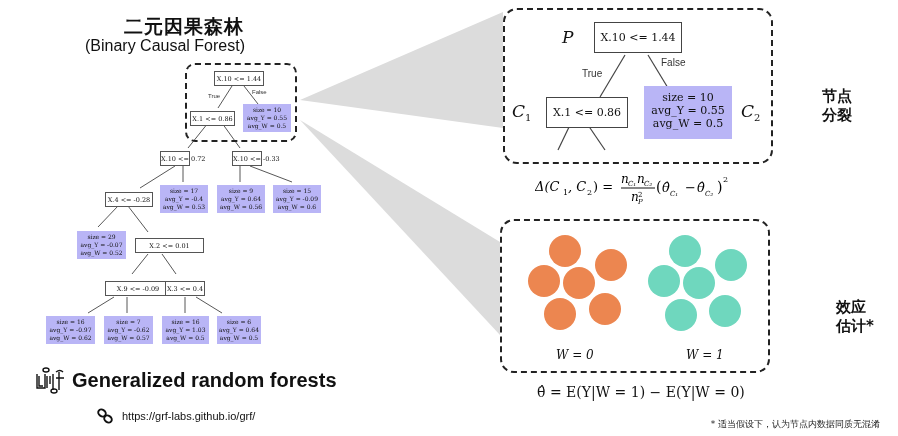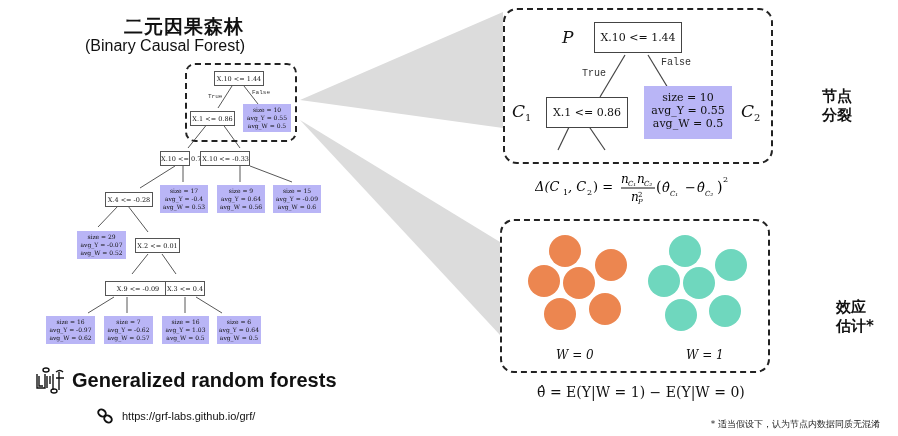--- a/index.html
+++ b/index.html
@@ -3,21 +3,21 @@
 <meta charset="utf-8">
 <style>
   html,body{margin:0;padding:0;background:#ffffff;}
   body{width:898px;height:436px;position:relative;overflow:hidden;font-family:"DejaVu Sans",sans-serif;color:#111;}
   .abs{position:absolute;}
   .title-cn{left:0;width:330px;top:14px;text-align:center;font-weight:bold;font-size:19px;letter-spacing:1px;margin-left:19px;}
   .title-en{left:0;width:330px;top:37px;text-align:center;font-size:16px;font-family:"Liberation Sans",sans-serif;}
   .node{position:absolute;border:1.2px solid #555;background:#fff;font-family:"DejaVu Serif",serif;font-size:6.5px;text-align:center;line-height:15px;height:15px;box-sizing:border-box;white-space:nowrap;}
   .leaf{position:absolute;background:#b9b5f6;font-family:"DejaVu Serif",serif;font-size:6px;line-height:8px;text-align:center;padding:2px 0;box-sizing:border-box;white-space:nowrap;}
   .leaf span{display:block;}
-  .edge-lbl{position:absolute;font-family:Liberation Mono, monospace;font-size:6px;color:#333;text-align:right;}
+  .edge-lbl{position:absolute;font-family:Liberation Sans, sans-serif;font-size:6px;color:#333;text-align:right;}
   .dash-box{position:absolute;border:2.4px dashed #222;border-radius:14px;box-sizing:border-box;}
   .big-node{position:absolute;border:1.5px solid #444;background:#fff;font-family:"DejaVu Serif",serif;font-size:11px;text-align:center;box-sizing:border-box;}
   .big-leaf{position:absolute;background:#b9b5f6;font-family:"DejaVu Serif",serif;font-size:11px;text-align:center;line-height:13px;padding:5px 0;box-sizing:border-box;}
   .big-leaf span{display:block;}
   .math-lbl{position:absolute;font-family:"DejaVu Serif",serif;font-style:italic;font-size:17px;}
   .side-lbl{position:absolute;font-weight:bold;font-size:15px;line-height:19px;width:40px;margin-top:22px;}
   .grf-title{left:72px;top:369px;font-family:"Liberation Sans",sans-serif;font-weight:bold;font-size:20px;}
   .grf-url{left:122px;top:410px;font-family:"Liberation Sans",sans-serif;font-size:11px;}
   .formula{font-family:"DejaVu Serif",serif;font-size:13px;}
   .note{right:18px;top:418px;font-size:9px;color:#222;}
@@ -82,21 +82,21 @@
 <div class="edge-lbl" style="left:208px;top:93px;">True</div>
 <div class="edge-lbl" style="left:252px;top:89px;">False</div>
 <div class="node" style="left:190px;top:111px;width:45px;">X.1 &lt;= 0.86</div>
 <div class="leaf" style="left:243px;top:104px;width:48px;">
   <span>size =  10</span>
   <span>avg_Y = 0.55</span>
   <span>avg_W = 0.5</span>
 </div>
 
 <div class="node" style="left:160px;top:151px;width:30px;">X.10 &lt;= 0.72</div>
-<div class="node" style="left:200px;top:151px;width:50px;text-align:right;">X.10 &lt;= -0.33</div>
+<div class="node" style="left:232px;top:151px;width:30px;text-align:right;">X.10 &lt;= -0.33</div>
 
 <div class="node" style="left:105px;top:192px;width:48px;">X.4 &lt;= -0.28</div>
 <div class="leaf" style="left:160px;top:185px;width:48px;">
   <span>size =  17</span>
   <span>avg_Y = -0.4</span>
   <span>avg_W = 0.53</span>
 </div>
 <div class="leaf" style="left:217px;top:185px;width:48px;">
   <span>size =  9</span>
   <span>avg_Y = 0.64</span>
@@ -106,21 +106,21 @@
   <span>size =  15</span>
   <span>avg_Y = -0.09</span>
   <span>avg_W = 0.6</span>
 </div>
 
 <div class="leaf" style="left:77px;top:231px;width:49px;">
   <span>size =  29</span>
   <span>avg_Y = -0.07</span>
   <span>avg_W = 0.52</span>
 </div>
-<div class="node" style="left:135px;top:238px;width:45px;">X.2 &lt;= 0.01</div>
+<div class="node" style="left:135px;top:238px;width:69px;">X.2 &lt;= 0.01</div>
 
 <div class="node" style="left:105px;top:281px;width:66px;">X.9 &lt;= -0.09</div>
 <div class="node" style="left:165px;top:281px;width:40px;">X.3 &lt;= 0.4</div>
 
 <div class="leaf" style="left:46px;top:316px;width:49px;">
   <span>size =  16</span>
   <span>avg_Y = -0.97</span>
   <span>avg_W = 0.62</span>
 </div>
 <div class="leaf" style="left:104px;top:316px;width:49px;">

